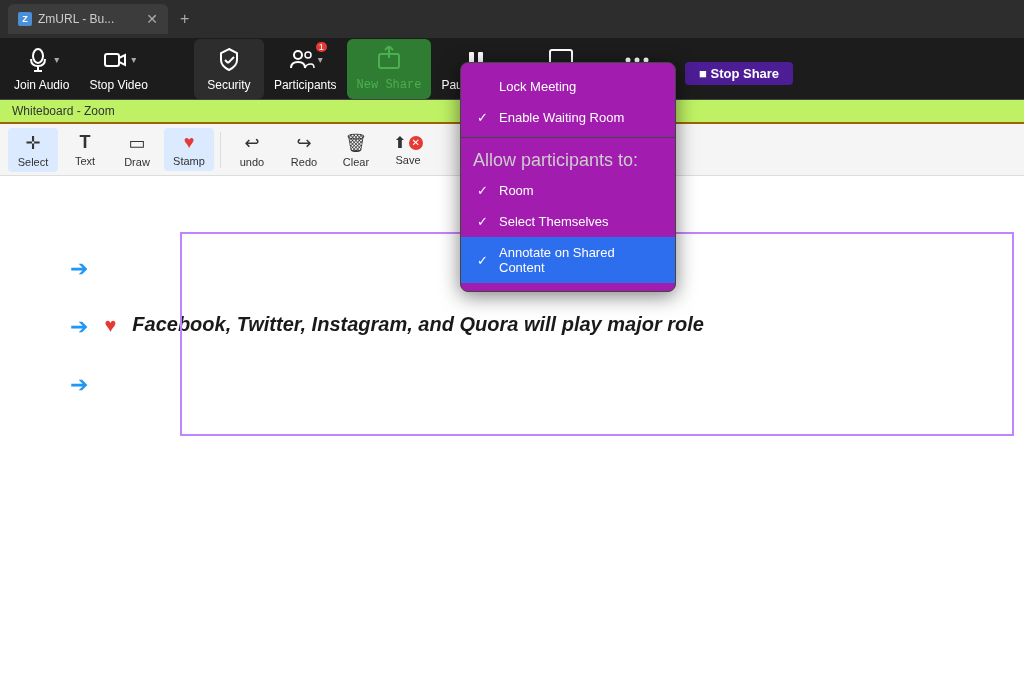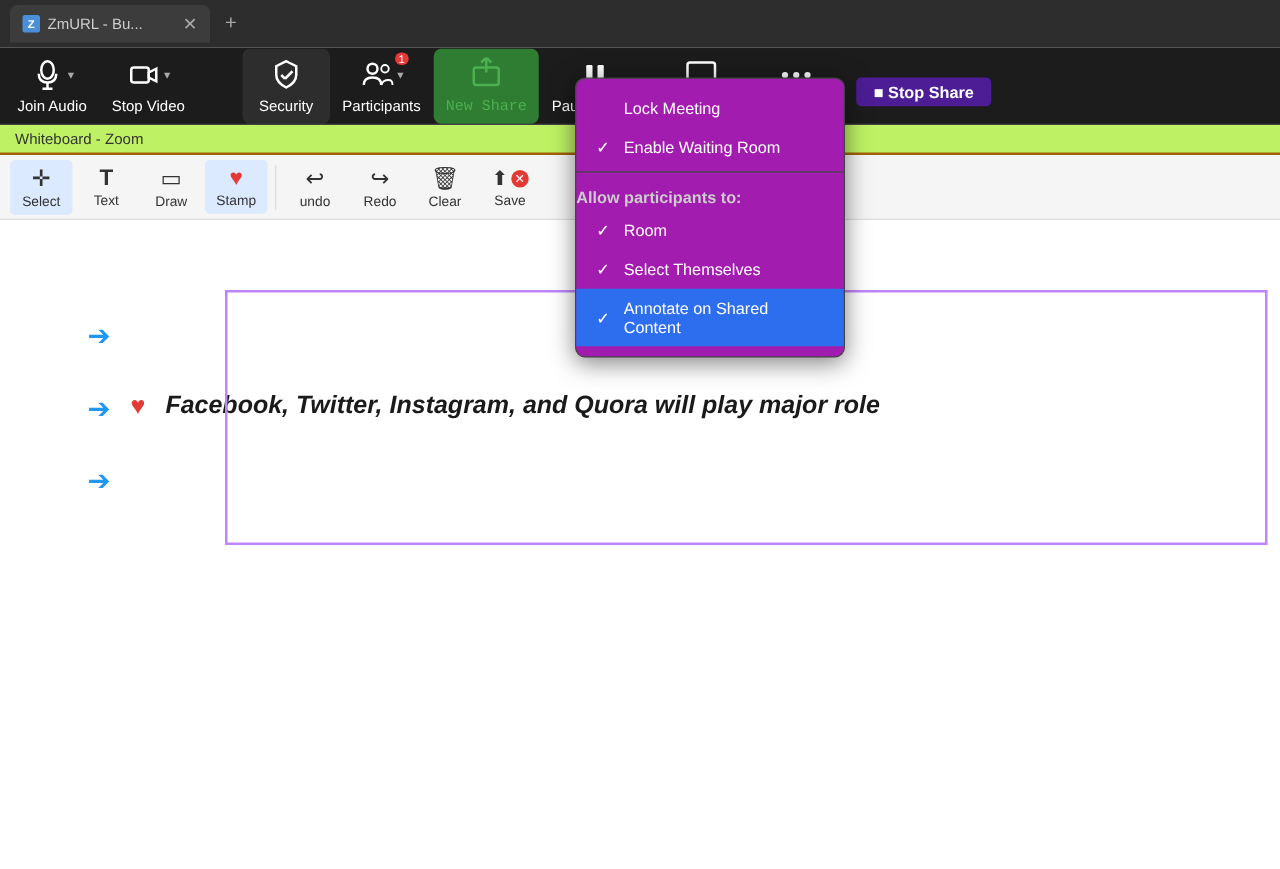--- a/index.html
+++ b/index.html
@@ -105,24 +105,24 @@
       gap: 8px;
     }
     .dropdown-item.highlighted {
       background: #2d6eee;
     }
     .dropdown-item .check { font-size: 13px; color: white; min-width: 14px; }
     .dropdown-divider {
       height: 1px; background: #444; margin: 4px 0;
     }
     .dropdown-section-header {
-      padding: 8px 16px 4px 0;
+      padding: 8px 16px 4px 12px;
       color: #ccc;
-      font-size: 13px;
-      font-weight: 700;
+      font-size: 18px;
+      font-weight: 400;
     }
 
     
     .stop-share-banner {
       position: absolute;
       top: 62px;
       left: 685px;
       background: #4c1d95;
       color: white;
       padding: 4px 14px;

